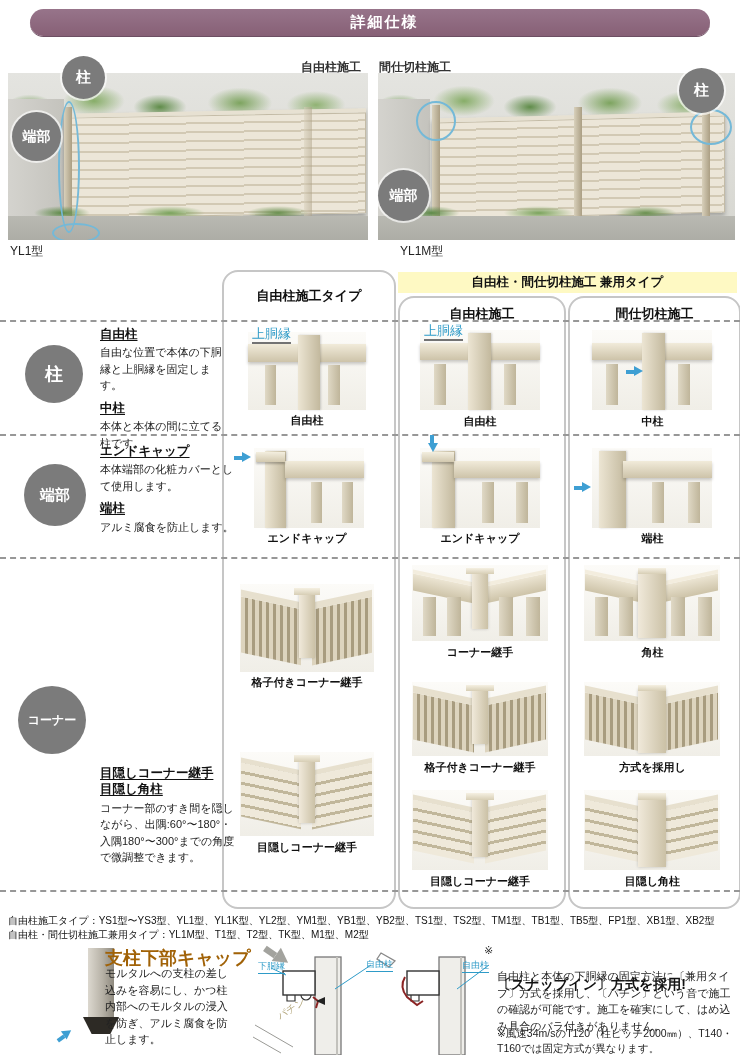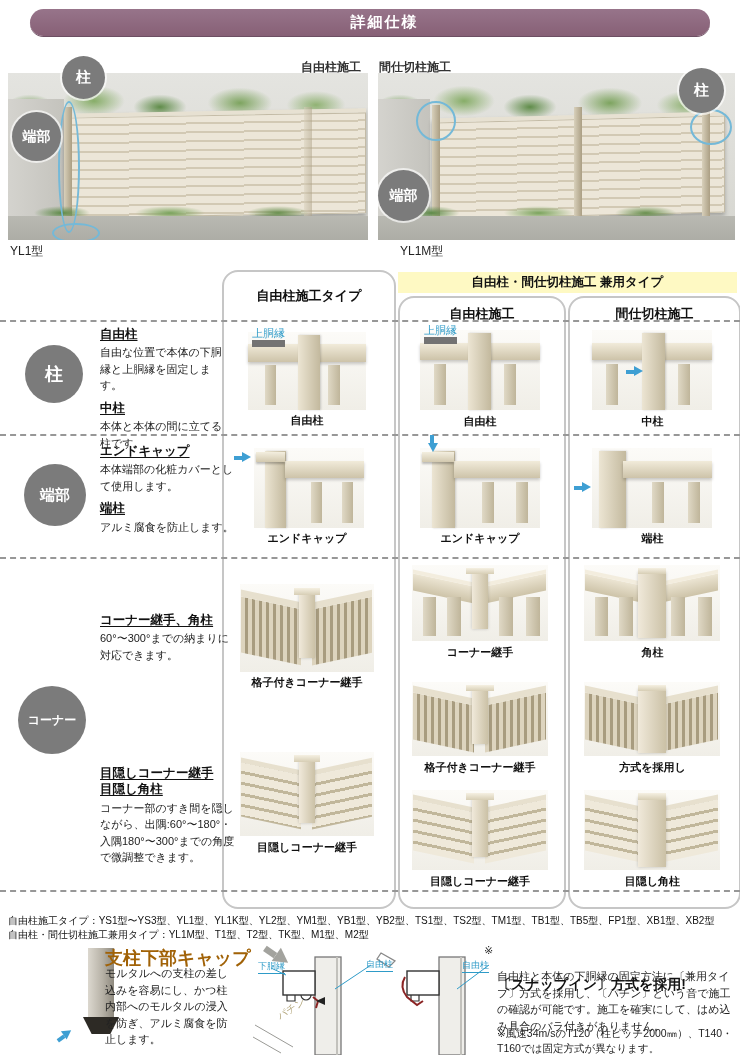--- a/index.html
+++ b/index.html
@@ -57,21 +57,21 @@
   .pl{left:1%;transform:skewY(12deg);}
   .pr{right:1%;transform:skewY(-12deg);}
   .slats-v .cpanel{background:repeating-linear-gradient(90deg,#ddd4be 0 4px,#a89c7f 4px 7px);border-top:7px solid #e7e0ce;}
   .slats-h .cpanel{background:repeating-linear-gradient(180deg,#efe9da 0 8px,#c1b79b 8px 11px);border-top:5px solid #e7e0ce;}
   .plain .cpanel{height:22%;background:linear-gradient(#ece5d3,#cdc3a8);border-top:4px solid #f3edde;}
   .cpost{position:absolute;left:44%;width:12%;top:9%;bottom:16%;background:linear-gradient(90deg,#f0e9da,#cbc1a6);
          box-shadow:0 0 3px rgba(0,0,0,.2);z-index:2;}
   .bigpost{left:40%;width:20%;bottom:4%;}
   .ccap{position:absolute;left:40%;width:20%;top:4%;height:8%;background:linear-gradient(#f5f0e2,#d7ceb5);z-index:3;}
   .tcap{position:absolute;font-weight:bold;font-size:11px;color:#111;text-align:center;z-index:3;}
-  .ann{position:absolute;font-size:11px;color:#2e9bc8;border-bottom:7px solid #737373;line-height:1.15;z-index:5;}
+  .ann{position:absolute;font-size:13px;color:#2e9bc8;border-bottom:2px solid #737373;line-height:1.15;z-index:5;}
   
   .barr{position:absolute;width:17px;height:11px;z-index:5;}
   .barr::before{content:"";position:absolute;left:0;top:3.5px;width:8px;height:4px;background:#3e9fd3;}
   .barr::after{content:"";position:absolute;left:8px;top:0;border-left:9px solid #3e9fd3;
                border-top:5.5px solid transparent;border-bottom:5.5px solid transparent;}
   .dir-down{transform:rotate(90deg);}
   .dir-upright{transform:rotate(-35deg);}
   .dir-downright{transform:rotate(30deg);}
   .gray-arr::before{background:#a3a39e;} .gray-arr::after{border-left-color:#a3a39e;}
   
@@ -160,24 +160,20 @@
     <div class="edesc">本体と本体の間に立てる柱です。</div>
   </div>
 
   <div class="desc-block" style="left:100px;top:443px;width:142px;">
     <div class="etitle">エンドキャップ</div>
     <div class="edesc">本体端部の化粧カバーとして使用します。</div>
     <div class="etitle">端柱</div>
     <div class="edesc">アルミ腐食を防止します。</div>
   </div>
 
-  <div class="desc-block" style="left:100px;top:612px;width:134px;">
-    <div class="etitle">コーナー継手、角柱</div>
-    <div class="edesc">60°〜300°までの納まりに対応できます。</div>
-  </div>
   <div class="desc-block" style="left:100px;top:765px;width:140px;">
     <div class="etitle">目隠しコーナー継手
 目隠し角柱</div>
     <div class="edesc">コーナー部のすき間を隠しながら、出隅:60°〜180°・入隅180°〜300°までの角度で微調整できます。</div>
   </div>
 
   <div class="thumb" style="left:248px;top:332px;width:118px;height:78px;">
     <i class="beam"></i>
       <i class="postv" style="left:42%;"></i>
       <i class="leg" style="left:14%;"></i>

